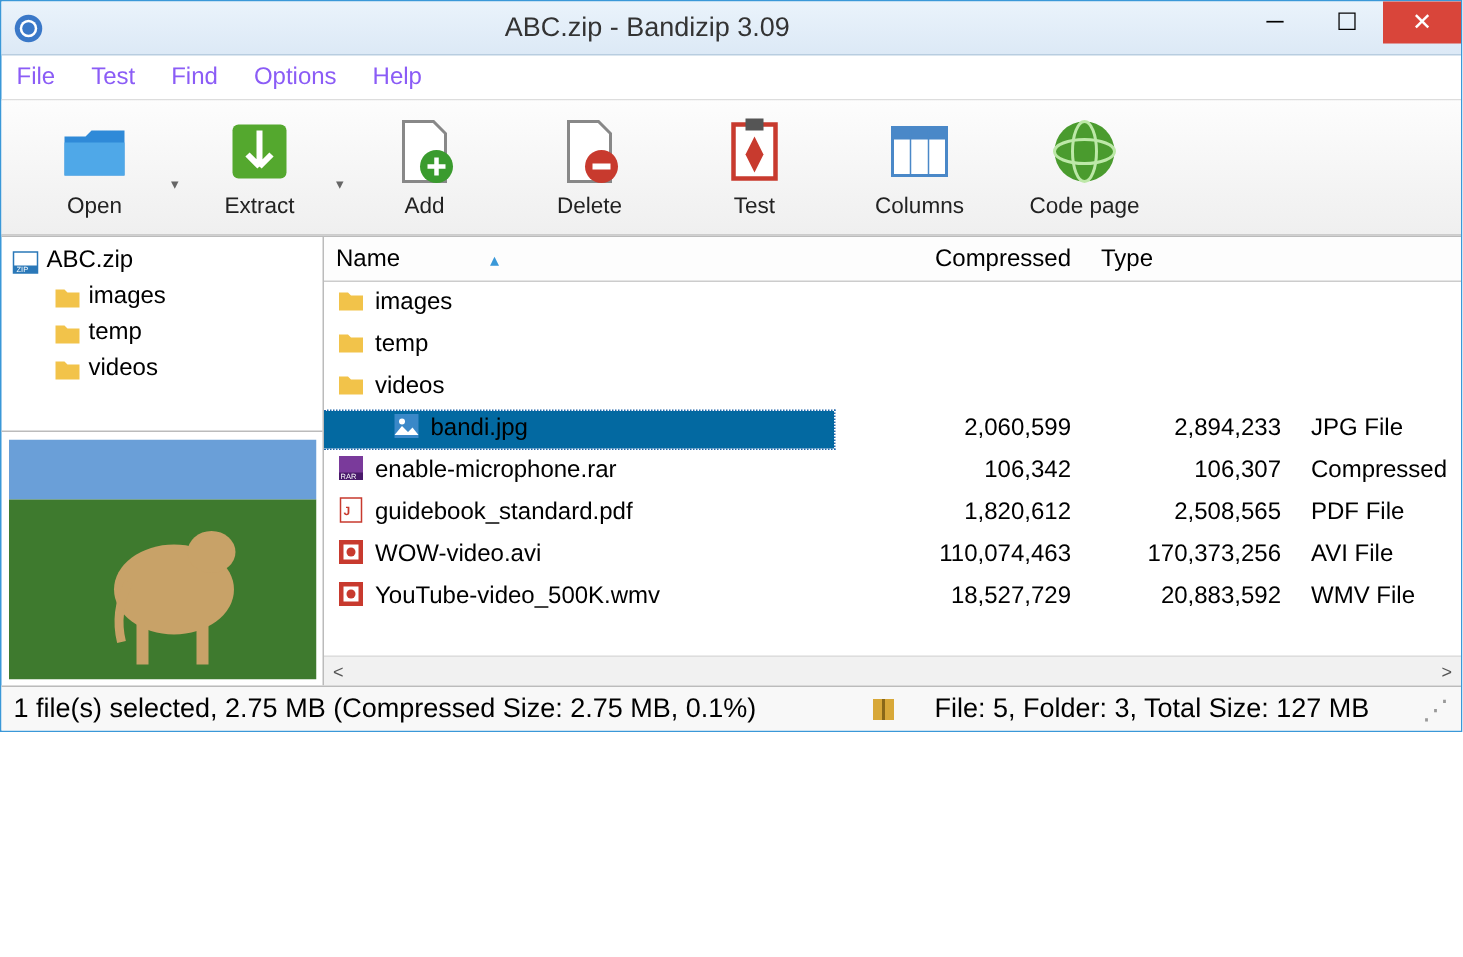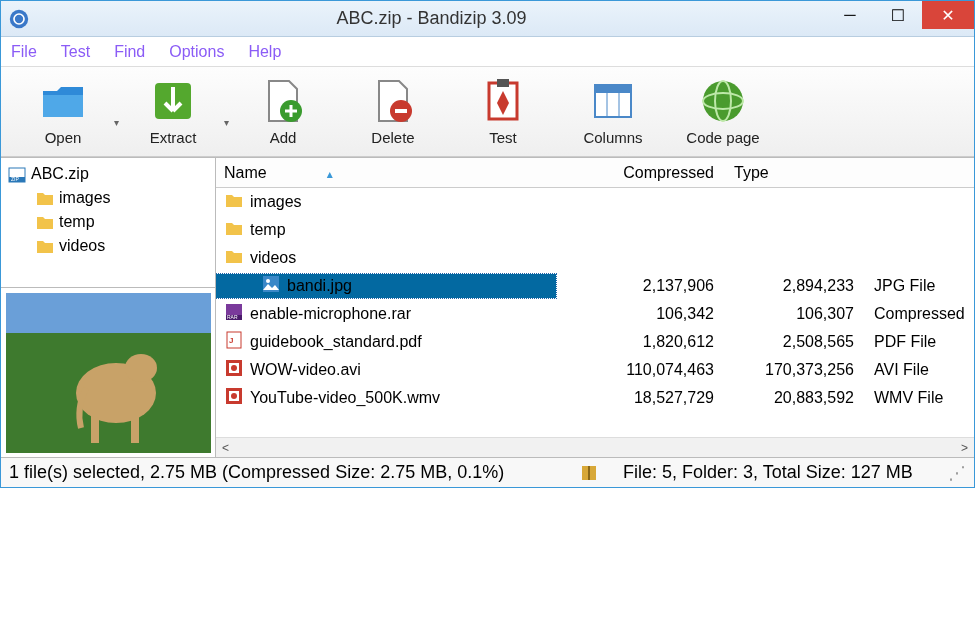--- a/index.html
+++ b/index.html
@@ -236,21 +236,21 @@
           </div>
           <div class="row selected">
             <div class="cell-name">
               <span><svg class="ficon" viewBox="0 0 20 20">
                   <rect x="2" y="2" width="16" height="16" fill="#3a88c8"></rect>
                   <circle cx="7" cy="7" r="2" fill="#fff"></circle>
                   <path d="M2 16l5-6 4 4 3-3 4 5H2z" fill="#fff"></path>
                 </svg></span>
               <span>bandi.jpg</span>
             </div>
-            <div class="cell-comp">2,137,906</div>
+            <div class="cell-comp">2,060,599</div>
             <div class="cell-orig">2,894,233</div>
             <div class="cell-type">JPG File</div>
           </div>
           <div class="row">
             <div class="cell-name">
               <span><svg class="ficon" viewBox="0 0 20 20">
                   <rect x="2" y="2" width="16" height="16" fill="#7a3a9b"></rect>
                   <rect x="2" y="13" width="16" height="5" fill="#4a1a6b"></rect>
                   <text x="3" y="17" font-size="5" fill="#fff">RAR</text>
                 </svg></span>

